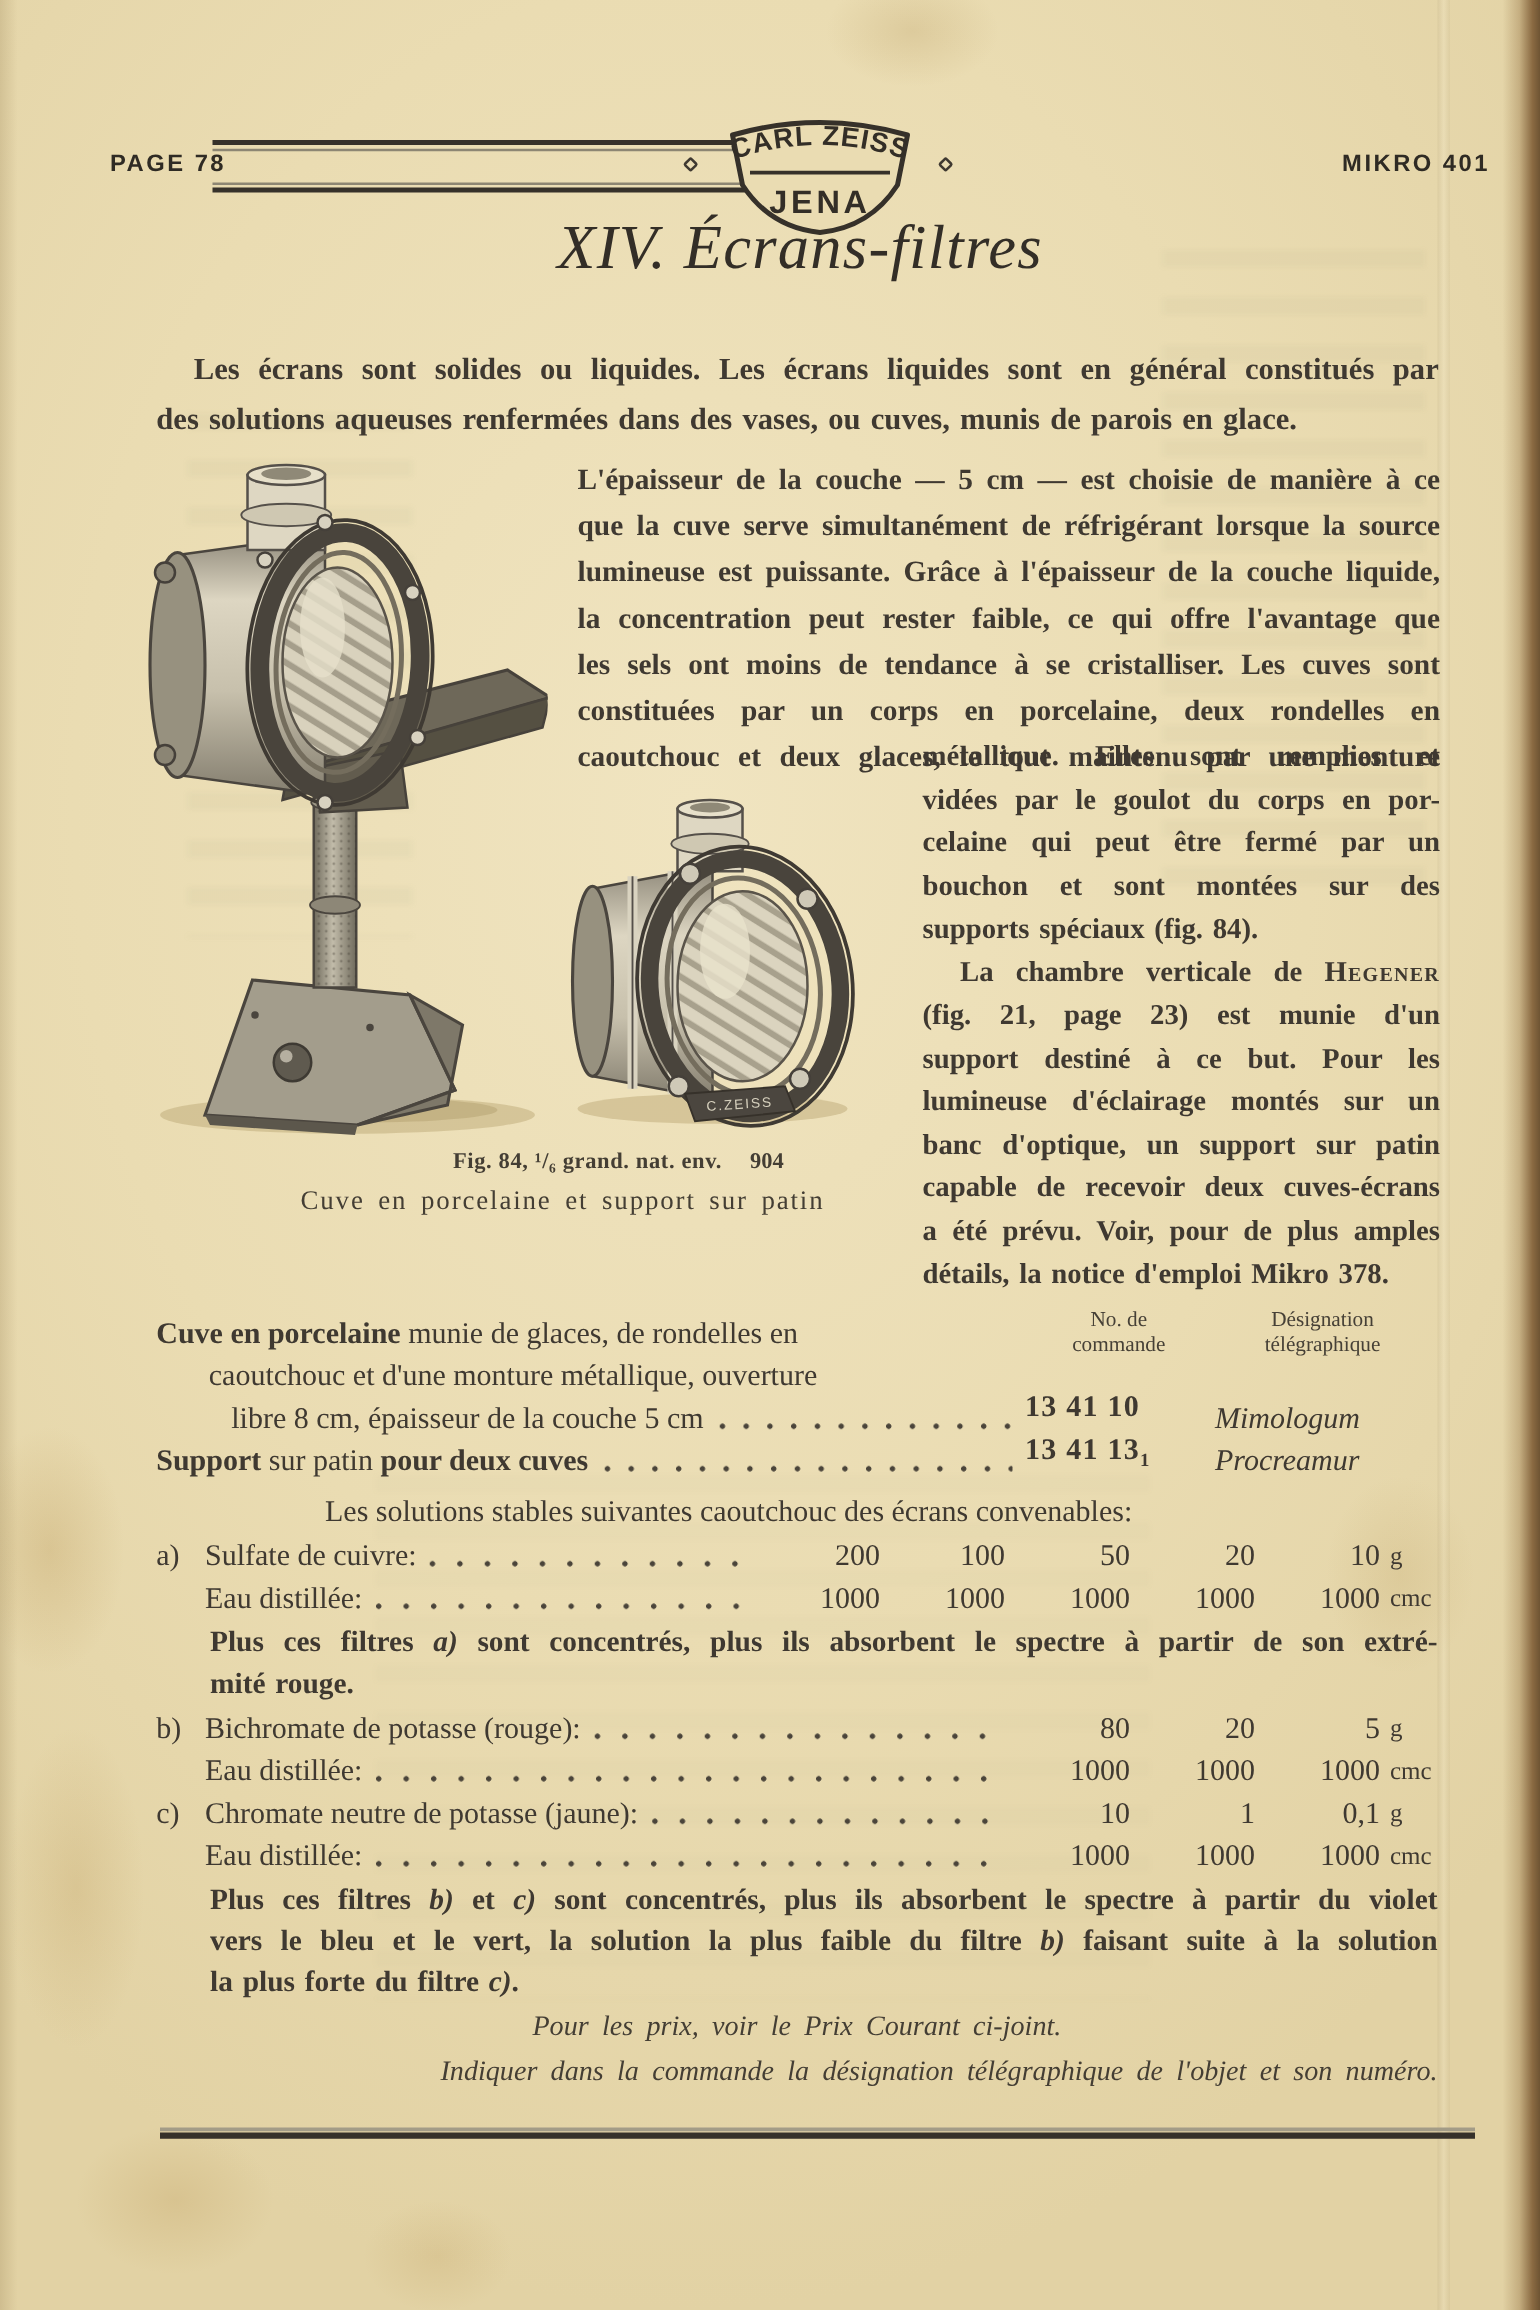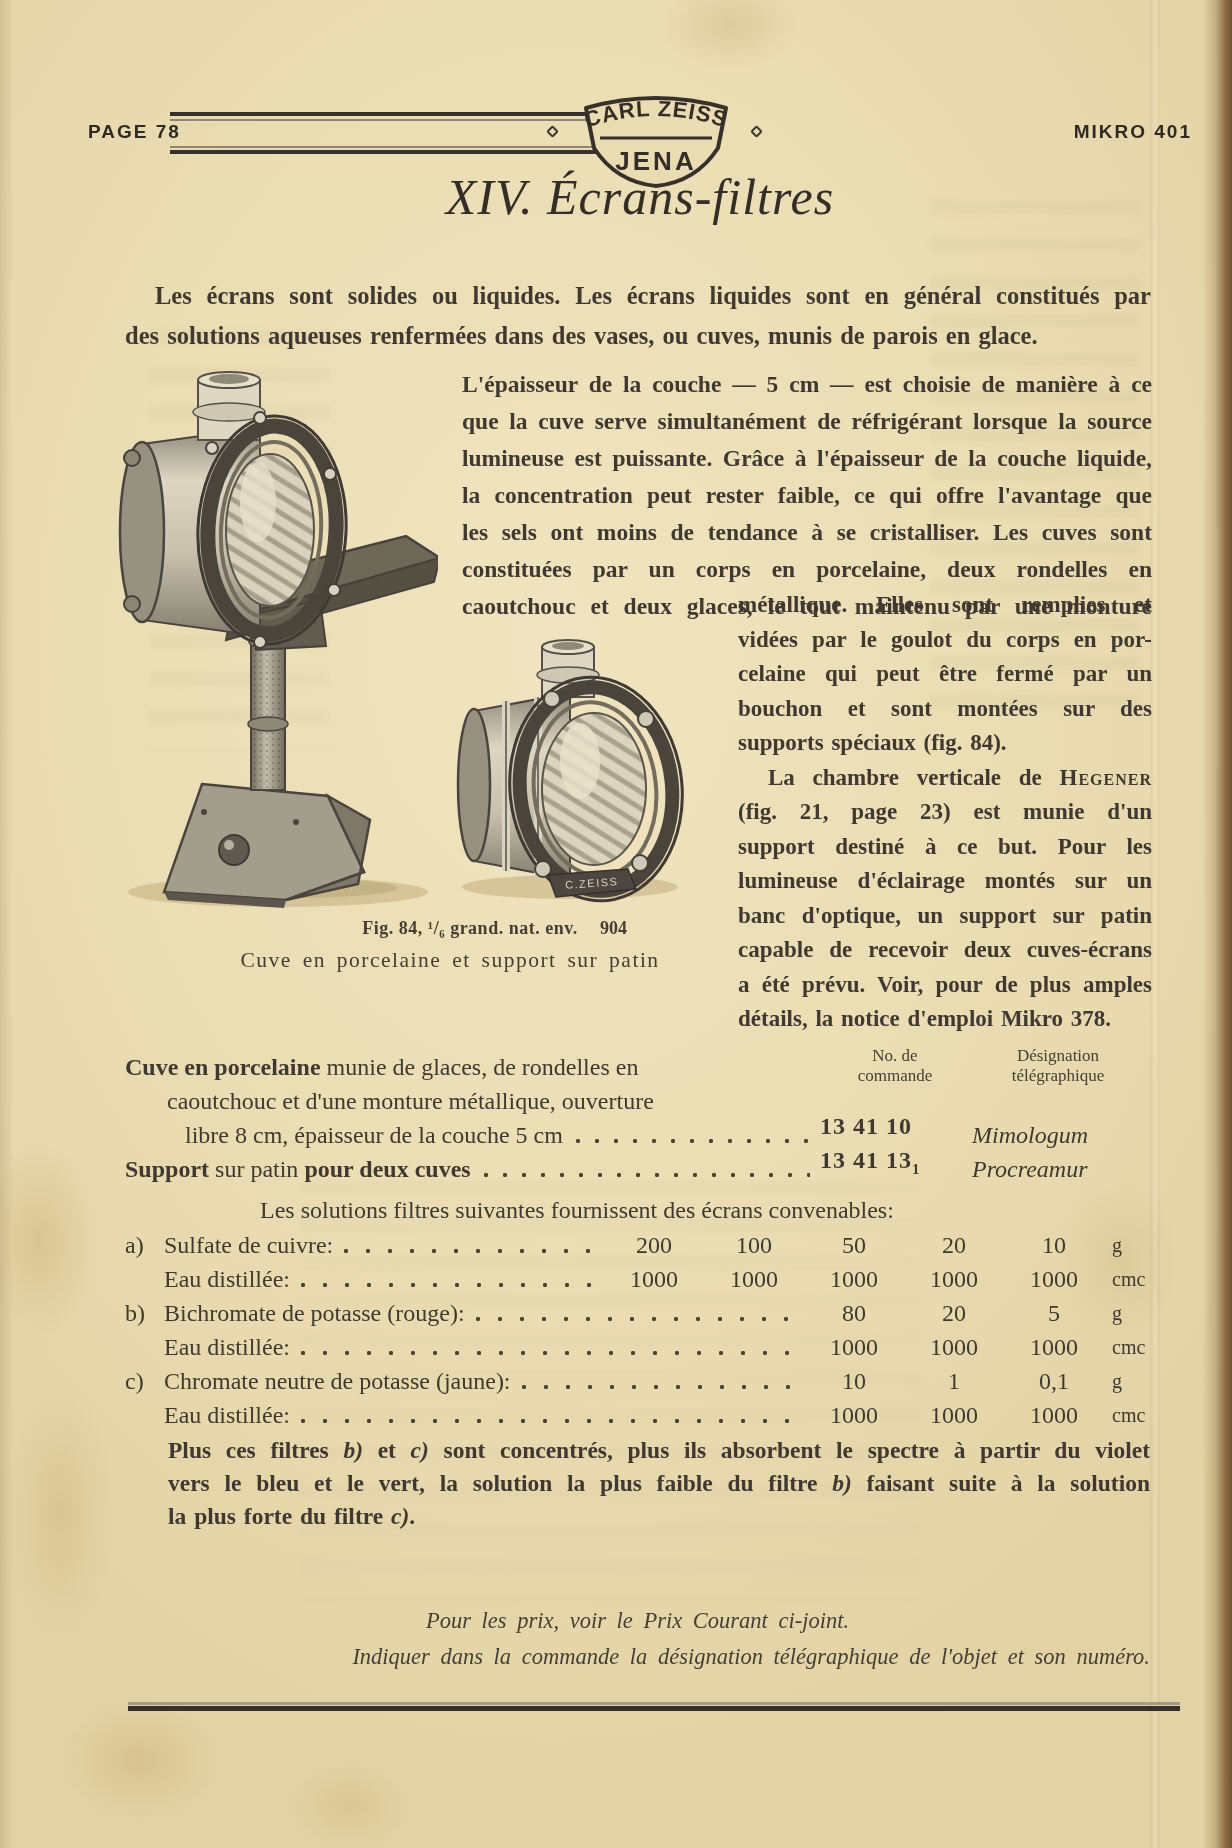--- a/index.html
+++ b/index.html
@@ -94,21 +94,21 @@
 
   
   .solutions{position:absolute;left:125px;top:1192px;width:1025px;font-size:24px;}
   .sol-intro{line-height:36px;padding-left:135px;}
   .crow{display:flex;align-items:flex-end;height:34px;line-height:34px;}
   .cm{width:39px;}
   .cl{white-space:nowrap;}
   .clead{flex:1 1 auto;min-width:30px;height:8px;margin:0 8px 7px 10px;align-self:flex-end;
     background-image:radial-gradient(circle at 3px 4px, var(--ink-soft) 1.9px, rgba(0,0,0,0) 2.4px);
     background-size:22px 8px;background-repeat:repeat-x;}
-  .cv{width:100px;text-align:center;flex:0 0 auto;}
+  .cv{width:100px;text-align:right;flex:0 0 auto;}
   .cu{width:46px;flex:0 0 auto;font-size:20px;padding-left:8px;}
   .cnote{padding-left:43px;font-size:23.5px;line-height:33px;margin-top:2px;margin-bottom:2px;}
 
   
   .foot1{position:absolute;left:125px;top:1608px;width:1025px;text-align:center;
     font-style:italic;font-size:22.5px;word-spacing:5px;color:#443e34;}
   .foot2{position:absolute;left:125px;top:1644px;width:1025px;text-align:right;
     font-style:italic;font-size:22.5px;word-spacing:5px;color:#443e34;}
   .bottom-rule{position:absolute;left:128px;top:1702px;width:1052px;}
   .br-thin{height:3px;background:#a39c87;}
@@ -329,21 +329,21 @@
     </div>
     <div class="prow">
       <span class="txt"><span class="b">Support</span><span> sur patin </span><span class="b">pour deux cuves</span></span>
       <span class="lead"></span>
       <span class="ono"><span>13 41 13</span><sub>1</sub></span>
       <span class="desig">Procreamur</span>
     </div>
   </div>
 
   <div class="solutions">
-    <div class="sol-intro">Les solutions filtres suivantes fournissent des écrans convenables:</div>
+    <div class="sol-intro">Les solutions stables suivantes caoutchouc des écrans convenables:</div>
     <div>
         <div class="crow">
           <span class="cm">a)</span>
           <span class="cl">Sulfate de cuivre:</span>
           <span class="clead"></span>
           <span class="cv">200</span>
           <span class="cv">100</span>
           <span class="cv">50</span>
           <span class="cv">20</span>
           <span class="cv">10</span>
@@ -353,20 +353,24 @@
           <span class="cm"></span>
           <span class="cl">Eau distillée:</span>
           <span class="clead"></span>
           <span class="cv">1000</span>
           <span class="cv">1000</span>
           <span class="cv">1000</span>
           <span class="cv">1000</span>
           <span class="cv">1000</span>
           <span class="cu">cmc</span>
         </div>
+        <div class="cnote">
+          <div class="tl"><span>Plus ces filtres </span><span class="i">a)</span><span> sont concentrés, plus ils absorbent le spectre à partir de son extré-</span></div>
+          <div class="tl end">mité rouge.</div>
+        </div>
         <div class="crow">
           <span class="cm">b)</span>
           <span class="cl">Bichromate de potasse (rouge):</span>
           <span class="clead"></span>
           <span class="cv">80</span>
           <span class="cv">20</span>
           <span class="cv">5</span>
           <span class="cu">g</span>
         </div>
         <div class="crow">

